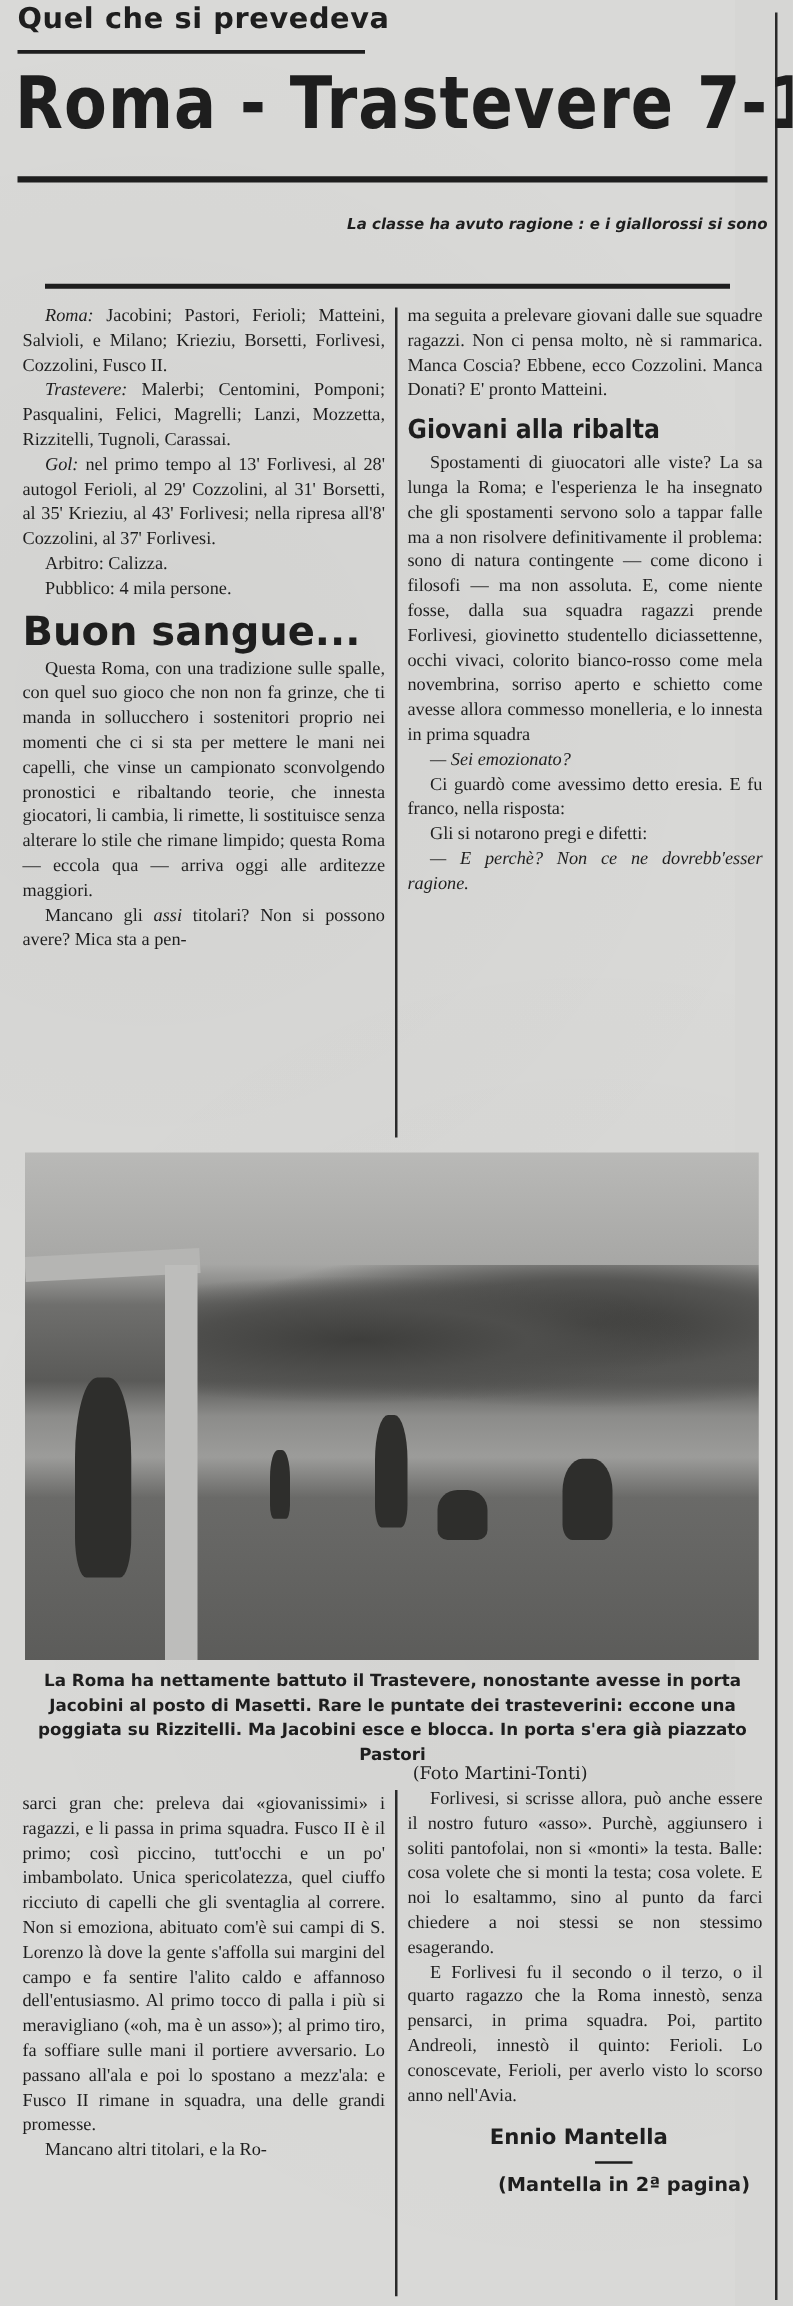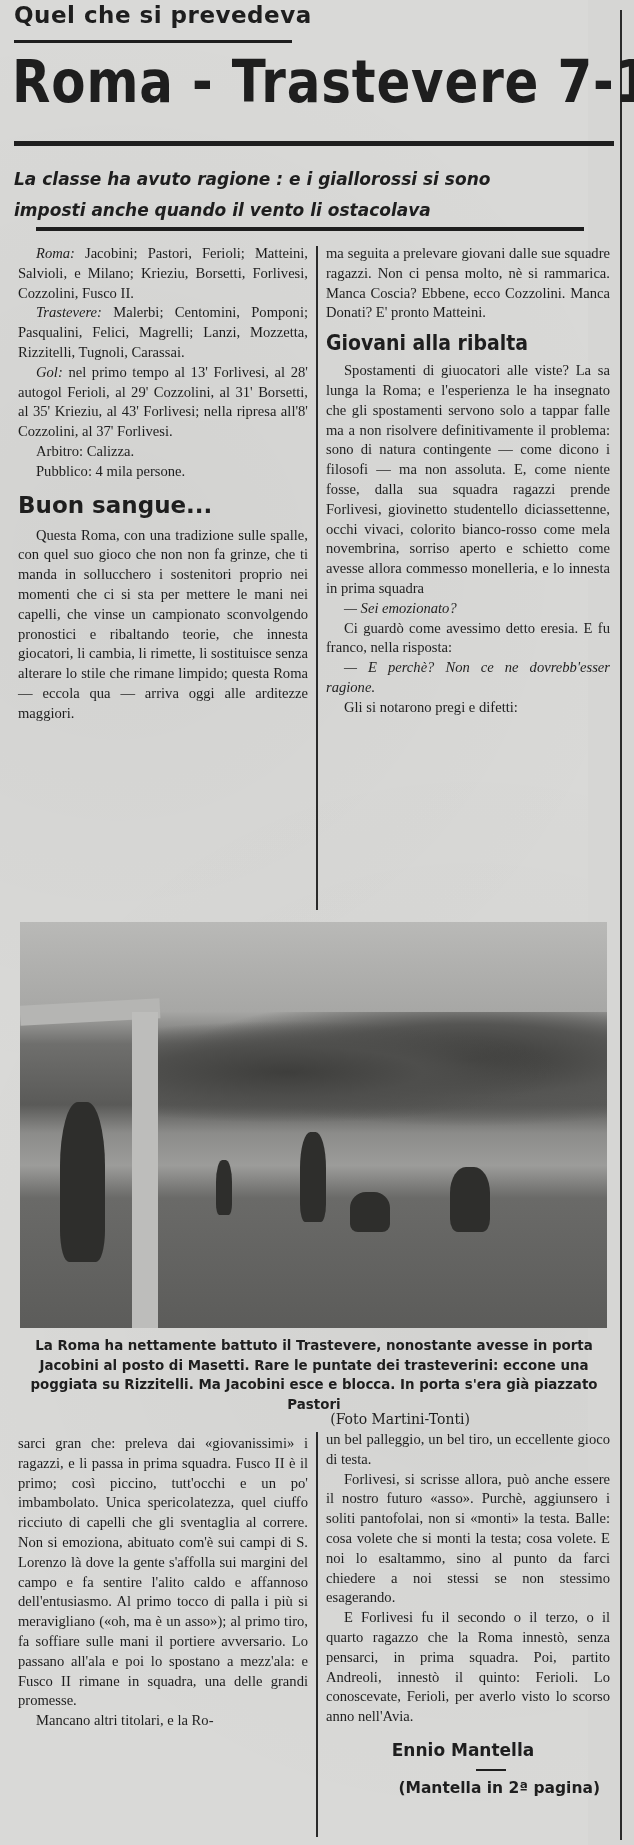--- a/index.html
+++ b/index.html
@@ -23,35 +23,35 @@
     font-family: "DejaVu Sans", sans-serif; font-weight: bold; font-size: 23px; letter-spacing: 0.5px;
   }
   .kicker-rule { position: absolute; left: 14px; top: 40px; width: 278px; height: 3px; background: #1e1e1e; }
   .headline {
     position: absolute; left: 12px; top: 48px; width: 600px;
     font-family: "DejaVu Sans", sans-serif; font-weight: bold; font-size: 58px;
     transform: scaleX(0.86); transform-origin: left top; white-space: nowrap; letter-spacing: 1px;
   }
   .head-rule { position: absolute; left: 14px; top: 141px; width: 600px; height: 5px; background: #1e1e1e; }
   .subhead {
-    position: absolute; left: 14px; top: 164px; width: 600px; text-align: left;
-    font-family: "DejaVu Sans", sans-serif; font-weight: bold; font-style: italic; font-size: 17px; line-height: 31px;
+    position: absolute; left: 14px; top: 164px; width: 600px; text-align: right;
+    font-family: "DejaVu Sans", sans-serif; font-weight: bold; font-style: italic; font-size: 12px; line-height: 31px;
   }
   .sub-rule { position: absolute; left: 36px; top: 227px; width: 548px; height: 4px; background: #1e1e1e; }
   .col-rule { position: absolute; width: 2px; background: #2a2a2a; }
   .col {
     position: absolute; font-size: 14.6px; line-height: 19.8px; text-align: justify;
   }
   .col p { margin: 0; text-indent: 18px; font-family: Liberation Serif, serif; }
   .col p.noind { text-indent: 0; }
   .col em { font-style: italic; }
   .sect-title {
     font-family: "DejaVu Sans", sans-serif; font-weight: bold; margin: 6px 0 4px 0; text-indent: 0;
   }
-  .t1 { font-size: 23px; line-height: 34px; }
+  .t1 { font-size: 32px; line-height: 34px; }
   .t2 { font-size: 21px; line-height: 28px; transform: scaleX(0.9); transform-origin: left; }
   .photo {
     position: absolute; left: 20px; top: 922px; width: 587px; height: 406px; overflow: hidden;
     background:
       linear-gradient(180deg, #b9b9b7 0%, #a7a7a5 22%, #6f6f6d 30%, #5a5a58 45%, #8c8c8a 52%, #9c9c9a 60%, #6a6a68 68%, #5c5c5a 100%);
   }
   .photo .trees { position: absolute; left: 130px; top: 90px; width: 457px; height: 120px;
     background: radial-gradient(ellipse at 30% 50%, #3e3e3c 0, #4e4e4c 30%, transparent 60%),
                 radial-gradient(ellipse at 70% 40%, #3a3a38 0, #555553 35%, transparent 65%); }
   .photo .post { position: absolute; left: 112px; top: 90px; width: 26px; height: 316px; background: #bdbdbb; }
@@ -79,44 +79,44 @@
 
 <div class="page">
   <div class="right-rule"></div>
 
   <div class="kicker">Quel che si prevedeva</div>
   <div class="kicker-rule"></div>
   <div class="headline">Roma - Trastevere 7-1</div>
   <div class="head-rule"></div>
   <div class="subhead">
     <div>La classe ha avuto ragione : e i giallorossi si sono</div>
-    <div>imposti anche quando il vento li ostacolava</div>
   </div>
   <div class="sub-rule"></div>
 
   <div class="col-rule" style="left:316px; top:246px; height:664px;"></div>
 
   <div class="col" style="left:18px; top:244px; width:290px;">
     <p><em>Roma:</em> <span>Jacobini; Pastori, Ferioli; Matteini, Salvioli, e Milano; Krieziu, Borsetti, Forlivesi, Cozzolini, Fusco II.</span></p>
     <p><em>Trastevere:</em> <span>Malerbi; Centomini, Pomponi; Pasqualini, Felici, Magrelli; Lanzi, Mozzetta, Rizzitelli, Tugnoli, Carassai.</span></p>
     <p><em>Gol:</em> <span>nel primo tempo al 13' Forlivesi, al 28' autogol Ferioli, al 29' Cozzolini, al 31' Borsetti, al 35' Krieziu, al 43' Forlivesi; nella ripresa all'8' Cozzolini, al 37' Forlivesi.</span></p>
     <p>Arbitro: Calizza.</p>
     <p>Pubblico: 4 mila persone.</p>
     <div class="sect-title t1">Buon sangue...</div>
     <p>Questa Roma, con una tradizione sulle spalle, con quel suo gioco che non non fa grinze, che ti manda in sollucchero i sostenitori proprio nei momenti che ci si sta per mettere le mani nei capelli, che vinse un campionato sconvolgendo pronostici e ribaltando teorie, che innesta giocatori, li cambia, li rimette, li sostituisce senza alterare lo stile che rimane limpido; questa Roma — eccola qua — arriva oggi alle arditezze maggiori.</p>
+    <p><span>Mancano gli </span><em>assi</em><span> titolari? Non si possono avere? Mica sta a pen-</span></p>
   </div>
 
   <div class="col" style="left:326px; top:244px; width:284px;">
     <p class="noind">ma seguita a prelevare giovani dalle sue squadre ragazzi. Non ci pensa molto, nè si rammarica. Manca Coscia? Ebbene, ecco Cozzolini. Manca Donati? E' pronto Matteini.</p>
     <div class="sect-title t2">Giovani alla ribalta</div>
     <p>Spostamenti di giuocatori alle viste? La sa lunga la Roma; e l'esperienza le ha insegnato che gli spostamenti servono solo a tappar falle ma a non risolvere definitivamente il problema: sono di natura contingente — come dicono i filosofi — ma non assoluta. E, come niente fosse, dalla sua squadra ragazzi prende Forlivesi, giovinetto studentello diciassettenne, occhi vivaci, colorito bianco-rosso come mela novembrina, sorriso aperto e schietto come avesse allora commesso monelleria, e lo innesta in prima squadra</p>
     <p><em>— Sei emozionato?</em></p>
     <p>Ci guardò come avessimo detto eresia. E fu franco, nella risposta:</p>
+    <p>Gli si notarono pregi e difetti:</p>
     <p><em>— E perchè? Non ce ne dovrebb'esser ragione.</em></p>
-    <p>Gli si notarono pregi e difetti:</p>
   </div>
 
   <div class="photo">
     <div class="trees"></div>
     <div class="crossbar"></div>
     <div class="post"></div>
     <div class="fig" style="left:40px; top:180px; width:45px; height:160px;"></div>
     <div class="fig" style="left:196px; top:238px; width:16px; height:55px;"></div>
     <div class="fig" style="left:280px; top:210px; width:26px; height:90px;"></div>
     <div class="fig" style="left:330px; top:270px; width:40px; height:40px;"></div>
@@ -126,20 +126,19 @@
   <div class="credit">(Foto Martini-Tonti)</div>
 
   <div class="col-rule" style="left:316px; top:1432px; height:405px;"></div>
 
   <div class="col" style="left:18px; top:1388px; width:290px;margin-top:46px;">
     <p class="noind">sarci gran che: preleva dai «giovanissimi» i ragazzi, e li passa in prima squadra. Fusco II è il primo; così piccino, tutt'occhi e un po' imbambolato. Unica spericolatezza, quel ciuffo ricciuto di capelli che gli sventaglia al correre. Non si emoziona, abituato com'è sui campi di S. Lorenzo là dove la gente s'affolla sui margini del campo e fa sentire l'alito caldo e affannoso dell'entusiasmo. Al primo tocco di palla i più si meravigliano («oh, ma è un asso»); al primo tiro, fa soffiare sulle mani il portiere avversario. Lo passano all'ala e poi lo spostano a mezz'ala: e Fusco II rimane in squadra, una delle grandi promesse.</p>
     <p>Mancano altri titolari, e la Ro-</p>
   </div>
 
   <div class="col" style="left:326px; top:1430px; width:284px;">
-    <p class="noind">un bel palleggio, un bel tiro, un eccellente gioco di testa.</p>
     <p>Forlivesi, si scrisse allora, può anche essere il nostro futuro «asso». Purchè, aggiunsero i soliti pantofolai, non si «monti» la testa. Balle: cosa volete che si monti la testa; cosa volete. E noi lo esaltammo, sino al punto da farci chiedere a noi stessi se non stessimo esagerando.</p>
     <p>E Forlivesi fu il secondo o il terzo, o il quarto ragazzo che la Roma innestò, senza pensarci, in prima squadra. Poi, partito Andreoli, innestò il quinto: Ferioli. Lo conoscevate, Ferioli, per averlo visto lo scorso anno nell'Avia.</p>
     <div class="byline">Ennio Mantella</div>
     <div class="byline-rule"></div>
     <div class="cont">(Mantella in 2ª pagina)</div>
   </div>
 </div>
 
 </body></html>

